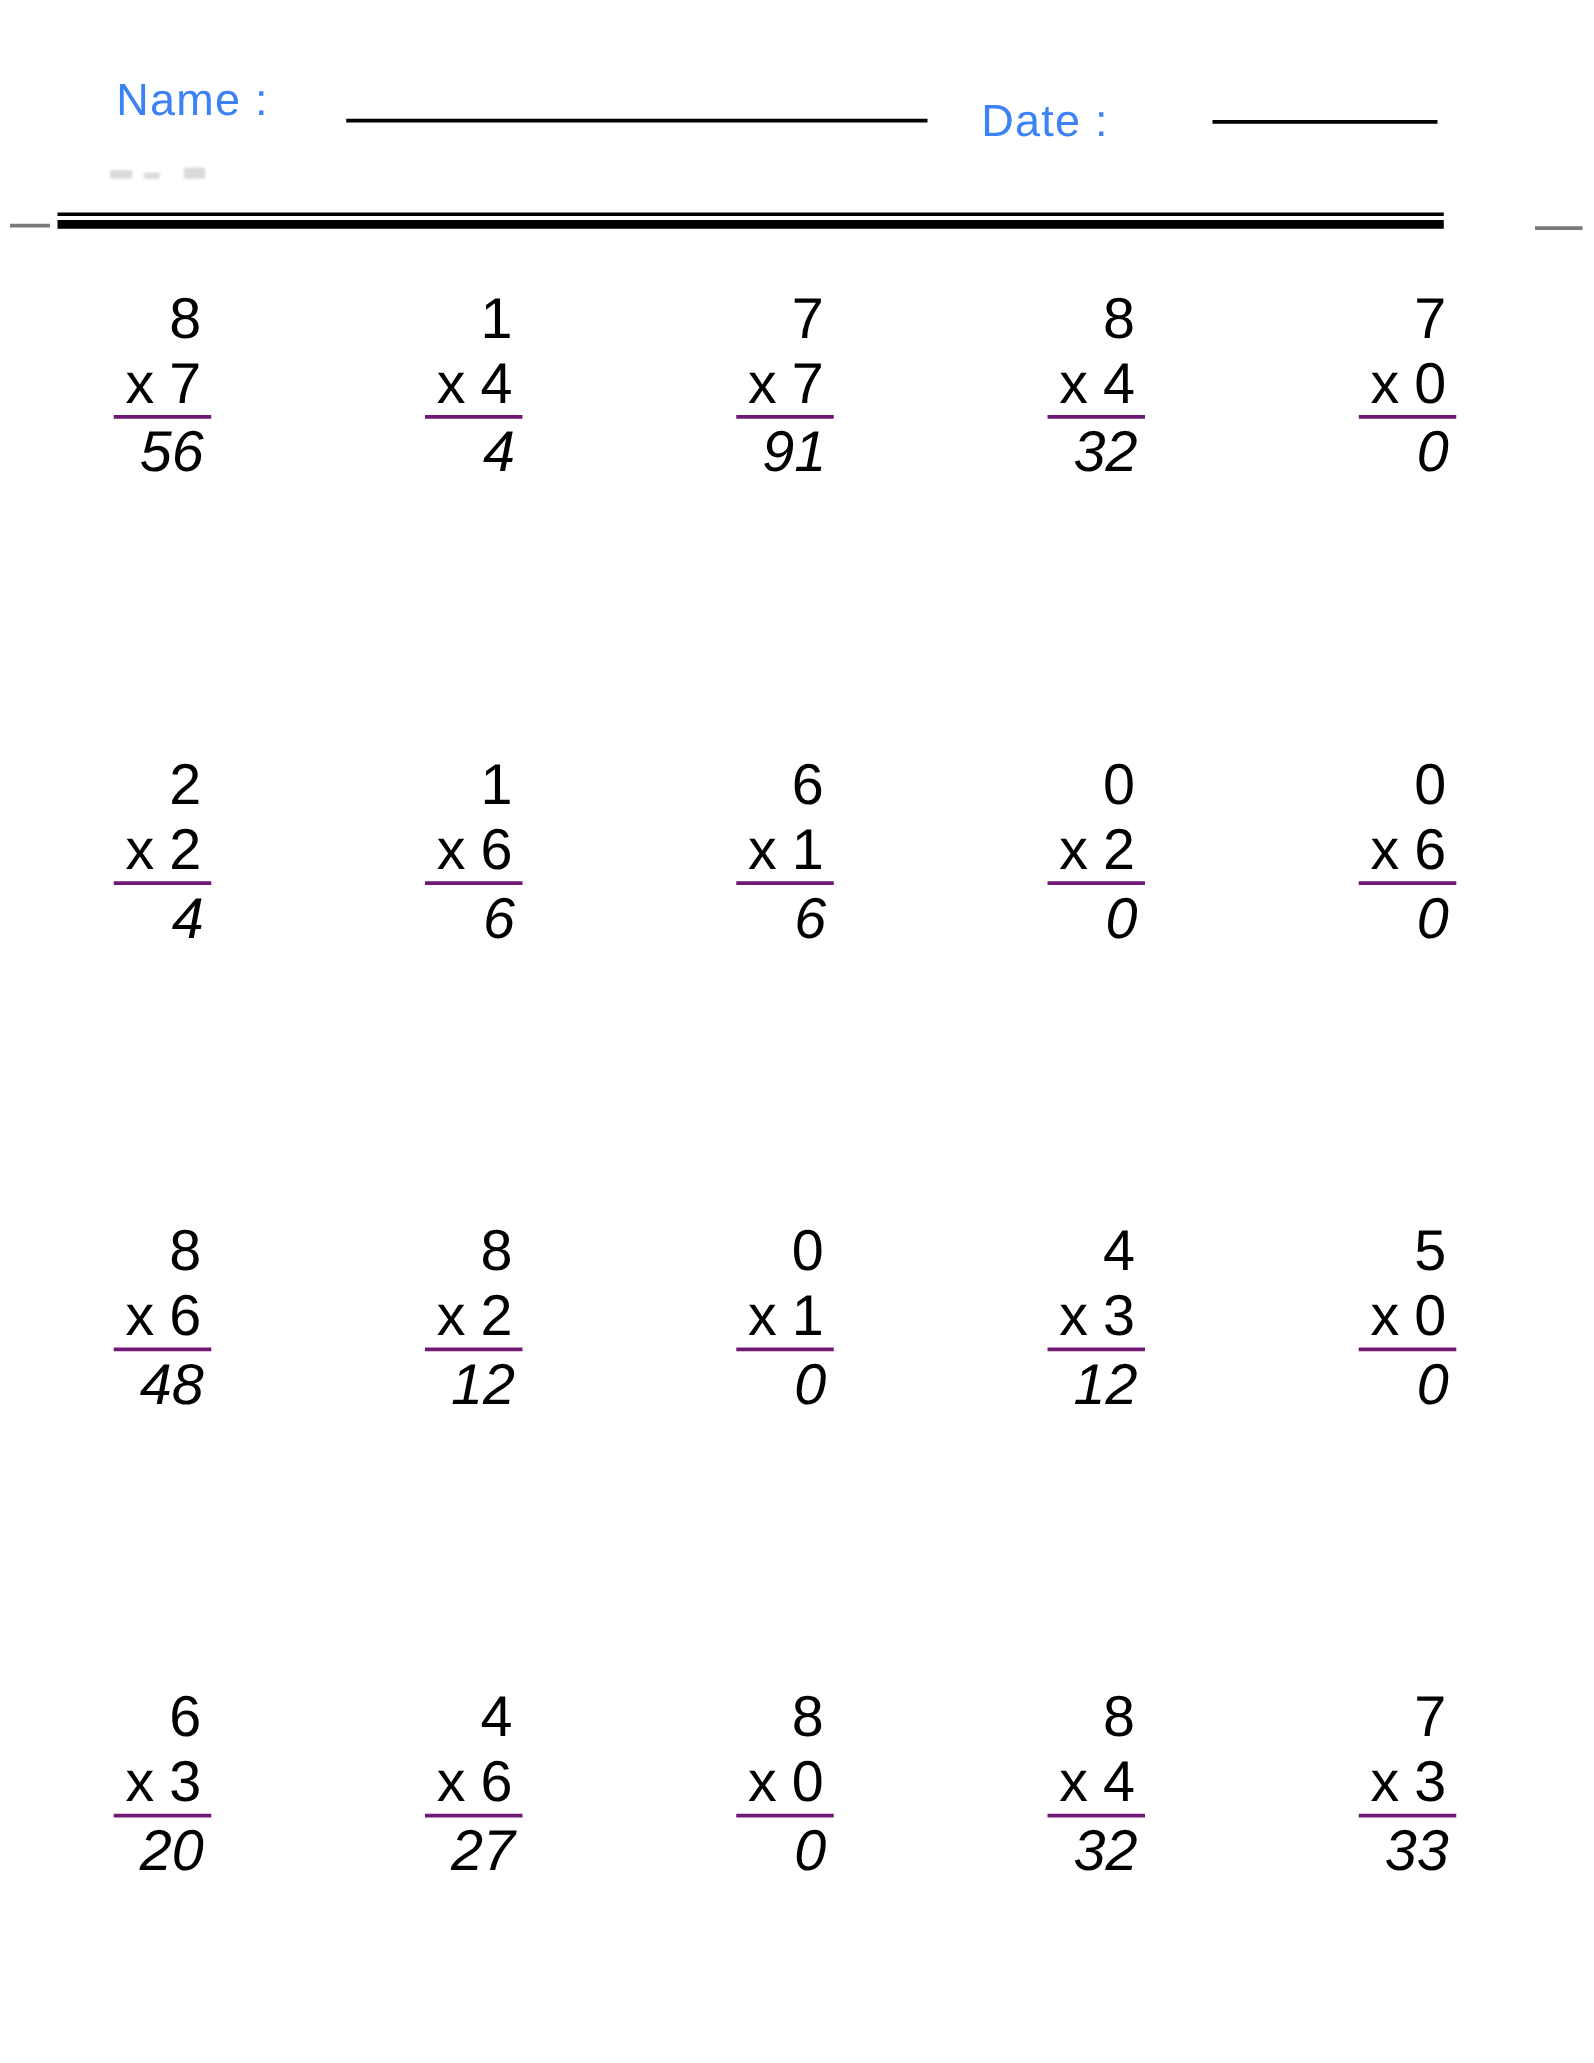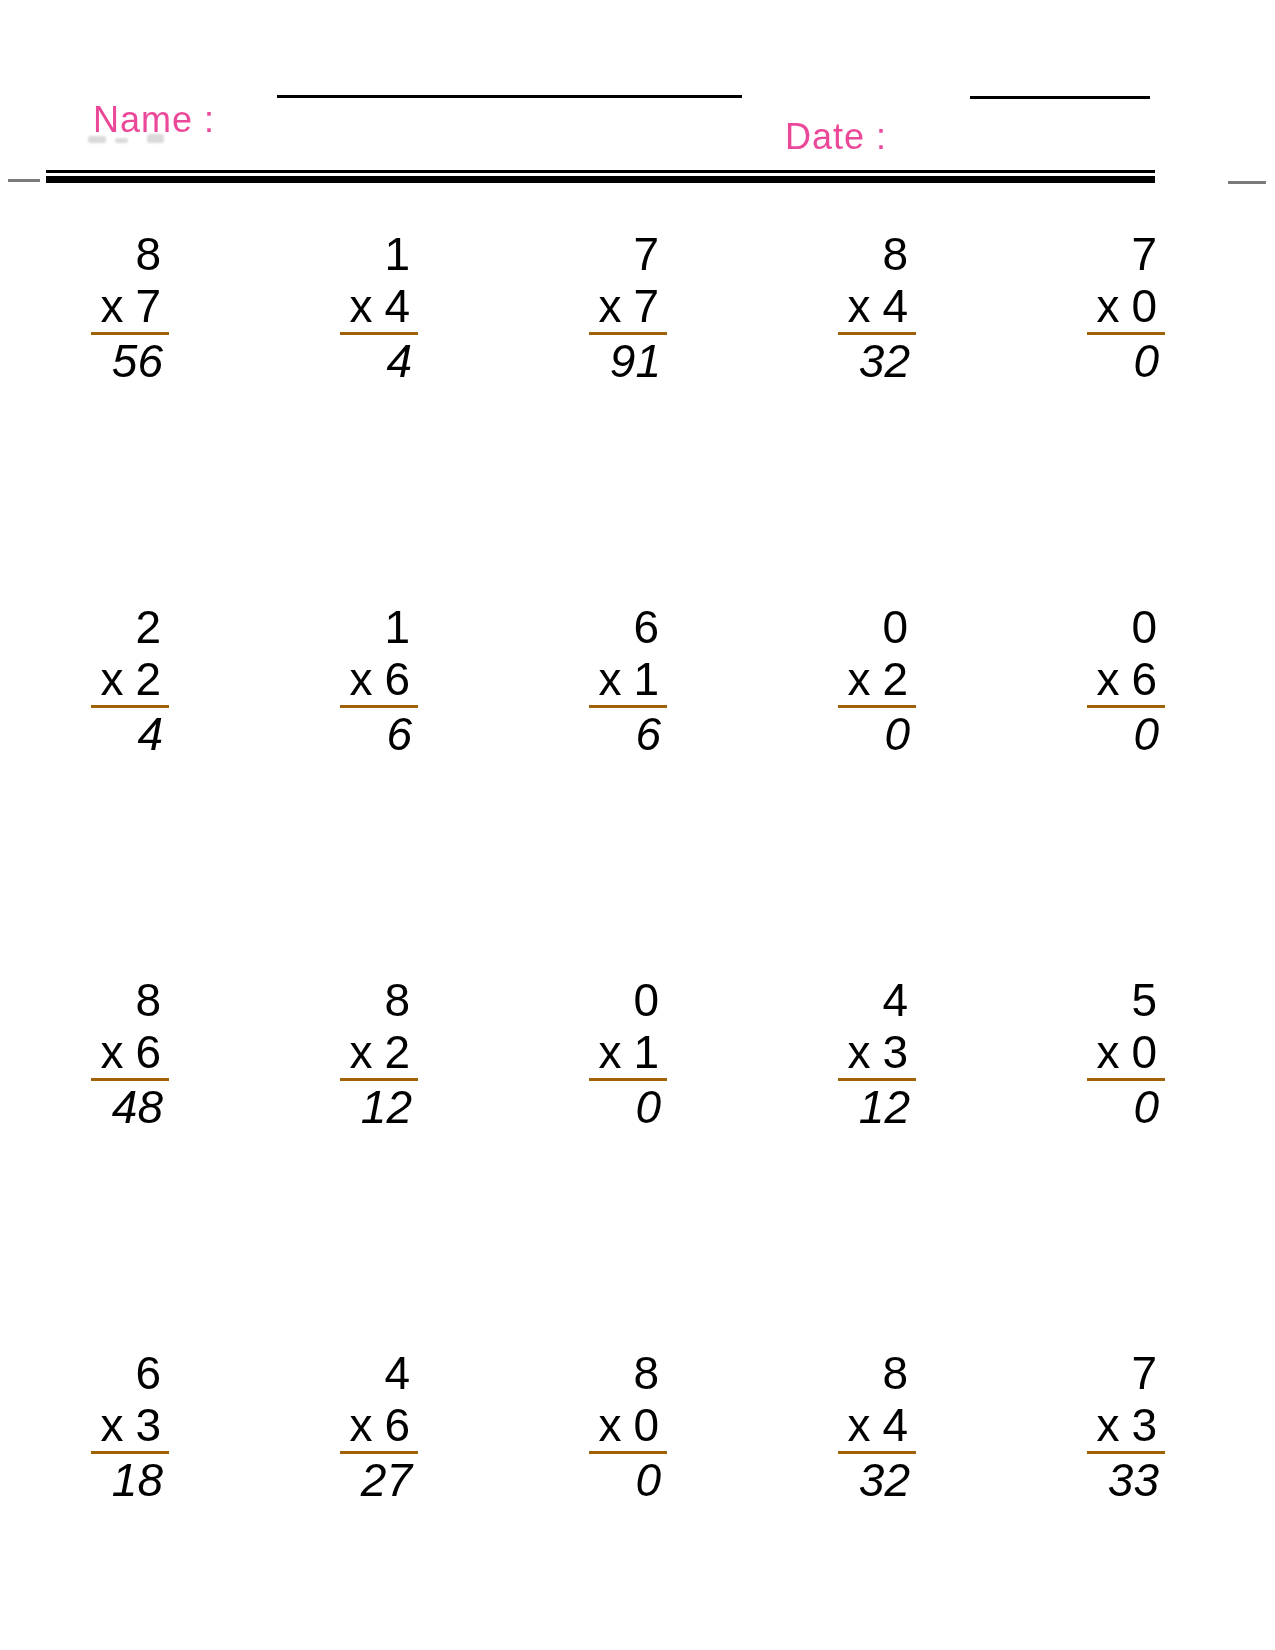--- a/index.html
+++ b/index.html
@@ -11,24 +11,23 @@
     font-family: "Liberation Sans", "DejaVu Sans", sans-serif;
     color: #000000;
     overflow: hidden;
   }
 
   
   .hdr-label {
     position: absolute;
     font-size: 36px;
     line-height: 36px;
-    color: #ec4899;
+    color: #3b82f6;
     letter-spacing: 1px;
     white-space: nowrap;
-    margin-top: 40px;
   }
   .name-label { left: 93px; top: 62px; }
   .date-label { left: 785px; top: 79px; }
   .fill-line { position: absolute; height: 3px; background: #000000; }
   .name-line { left: 277px; top: 95px; width: 465px; }
   .date-line { left: 970px; top: 96px; width: 180px; }
 
   
   .artifact { position: absolute; top: 130px; left: 85px; width: 110px; height: 18px; opacity: 0.55; }
   .artifact i {
@@ -66,21 +65,21 @@
   .prob {
     width: 78px;
     font-size: 46px;
     line-height: 52px;
     text-align: right;
     color: #000000;
   }
   .op-top { padding-right: 8px; }
   .op-bottom {
     padding-right: 8px;
-    border-bottom: 3px solid #a16207;
+    border-bottom: 3px solid #701a75;
   }
   .mul { margin-right: 12px; }
   .answer { padding-right: 6px; font-style: italic; }
 </style>
 </head>
 <body>
 
 <div class="page">
 
   <span class="hdr-label name-label">Name :</span>
@@ -217,21 +216,21 @@
         <div class="op-top">5</div>
         <div class="op-bottom"><span class="mul">x</span><span>0</span></div>
         <div class="answer">0</div>
       </div>
     </div>
 
     <div class="cell">
       <div class="prob">
         <div class="op-top">6</div>
         <div class="op-bottom"><span class="mul">x</span><span>3</span></div>
-        <div class="answer">18</div>
+        <div class="answer">20</div>
       </div>
     </div>
 
     <div class="cell">
       <div class="prob">
         <div class="op-top">4</div>
         <div class="op-bottom"><span class="mul">x</span><span>6</span></div>
         <div class="answer">27</div>
       </div>
     </div>

